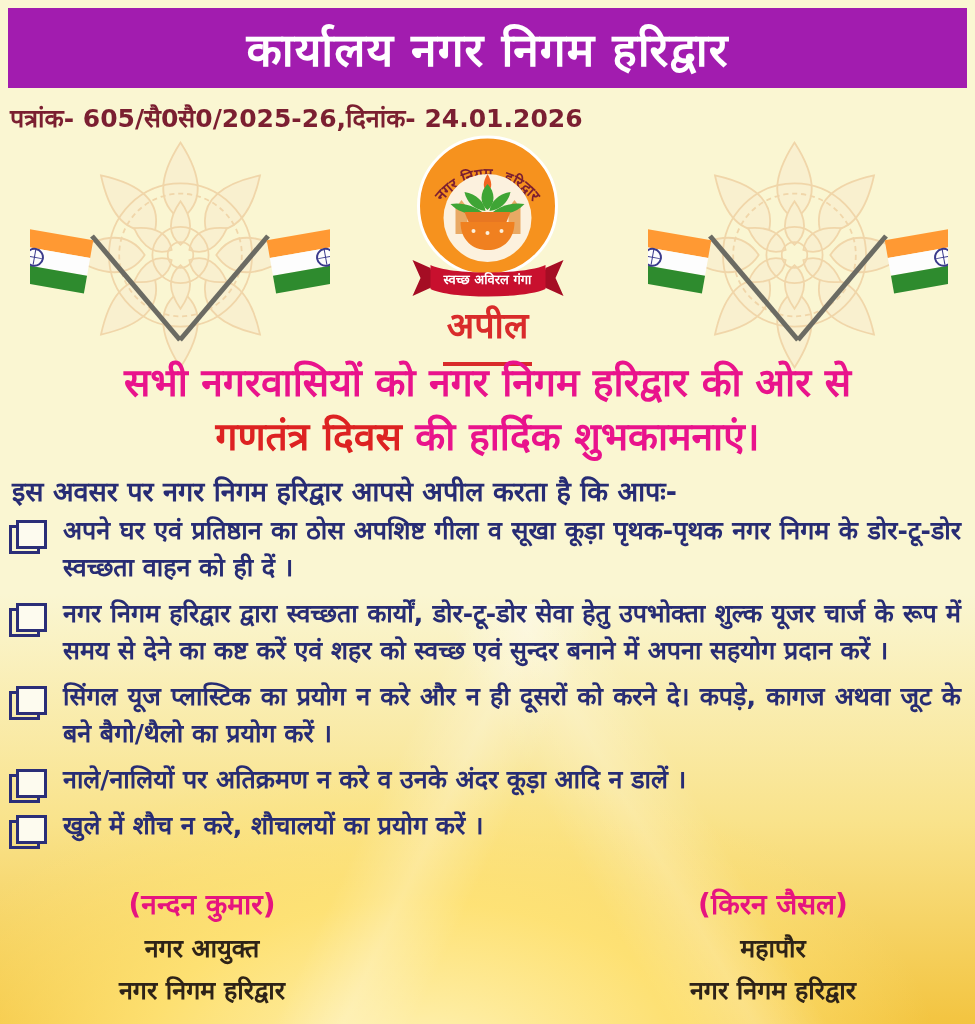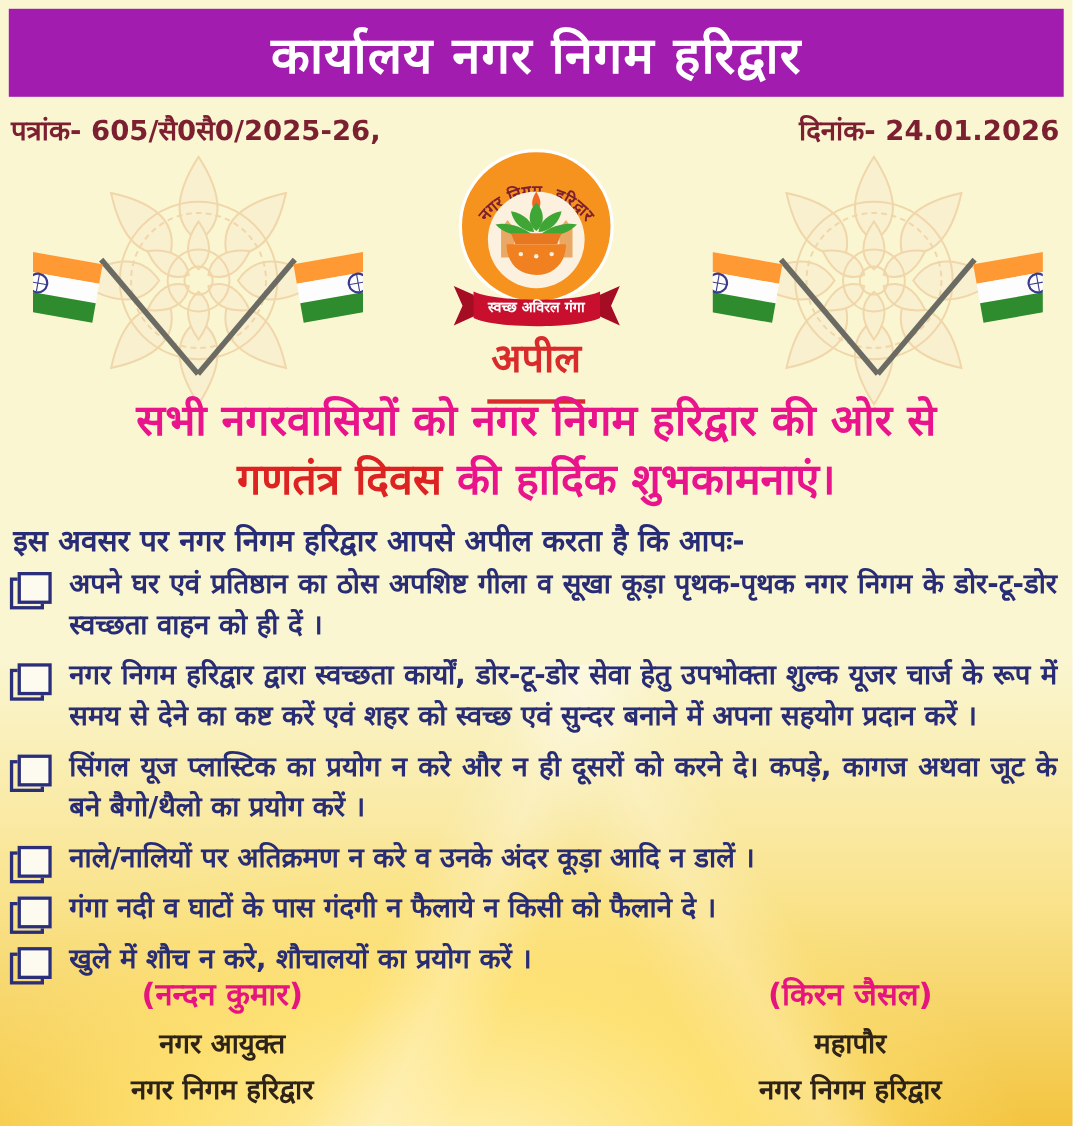--- a/index.html
+++ b/index.html
@@ -15,21 +15,21 @@
     background:
       linear-gradient(115deg, rgba(255,255,255,0) 40%, rgba(255,255,255,.25) 46%, rgba(255,255,255,0) 52%),
       linear-gradient(60deg, rgba(255,255,255,0) 55%, rgba(255,255,255,.22) 62%, rgba(255,255,255,0) 68%);
   }
   
   .banner{
     position:absolute;left:8px;top:8px;right:8px;height:80px;
     background:#a21caf;display:flex;align-items:center;justify-content:center;
   }
   .banner-title{color:#FFFFFF;font-size:46px;font-weight:bold;letter-spacing:1px;white-space:nowrap;}
-  .meta-row{position:absolute;left:10px;right:12px;top:100px;display:flex;justify-content:space-between;}
+  .meta-row{position:absolute;left:10px;right:12px;top:100px;display:flex;}
   .meta-row div{color:#7B1F31;font-size:25px;font-weight:bold;}
   
   .hero{position:absolute;left:0;top:132px;width:975px;height:222px;}
   .mandala{position:absolute;opacity:.85;}
   .mandala.left{left:48px;top:8px;}
   .mandala.right{left:662px;top:8px;}
   .flags{position:absolute;top:88px;}
   .flags.left{left:30px;}
   .flags.right{left:648px;}
   .logo-wrap{position:absolute;left:50%;transform:translateX(-50%);top:2px;}
@@ -205,24 +205,20 @@
     <div class="check-item">
       <span class="cb"></span>
       <div class="txt">सिंगल यूज प्लास्टिक का प्रयोग न करे और न ही दूसरों को करने दे। कपड़े, कागज अथवा जूट के बने बैगो/थैलो का प्रयोग करें ।</div>
     </div>
     <div class="check-item">
       <span class="cb"></span>
       <div class="txt">नाले/नालियों पर अतिक्रमण न करे व उनके अंदर कूड़ा आदि न डालें ।</div>
     </div>
     <div class="check-item">
       <span class="cb"></span>
-      <div class="txt">गंगा नदी व घाटों के पास गंदगी न फैलाये न किसी को फैलाने दे ।</div>
-    </div>
-    <div class="check-item">
-      <span class="cb"></span>
       <div class="txt">खुले में शौच न करे, शौचालयों का प्रयोग करें ।</div>
     </div>
   </div>
 
   <div class="sig left">
     <div class="name">(नन्दन कुमार)</div>
     <div class="title">नगर आयुक्त</div>
     <div class="org">नगर निगम हरिद्वार</div>
   </div>
   <div class="sig right">

